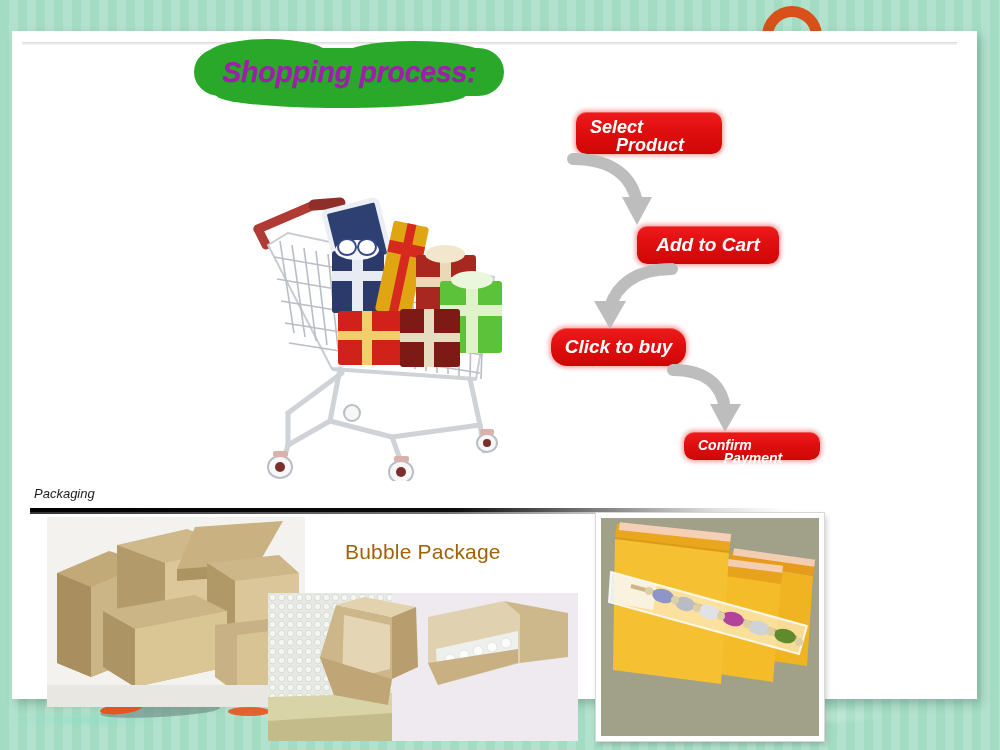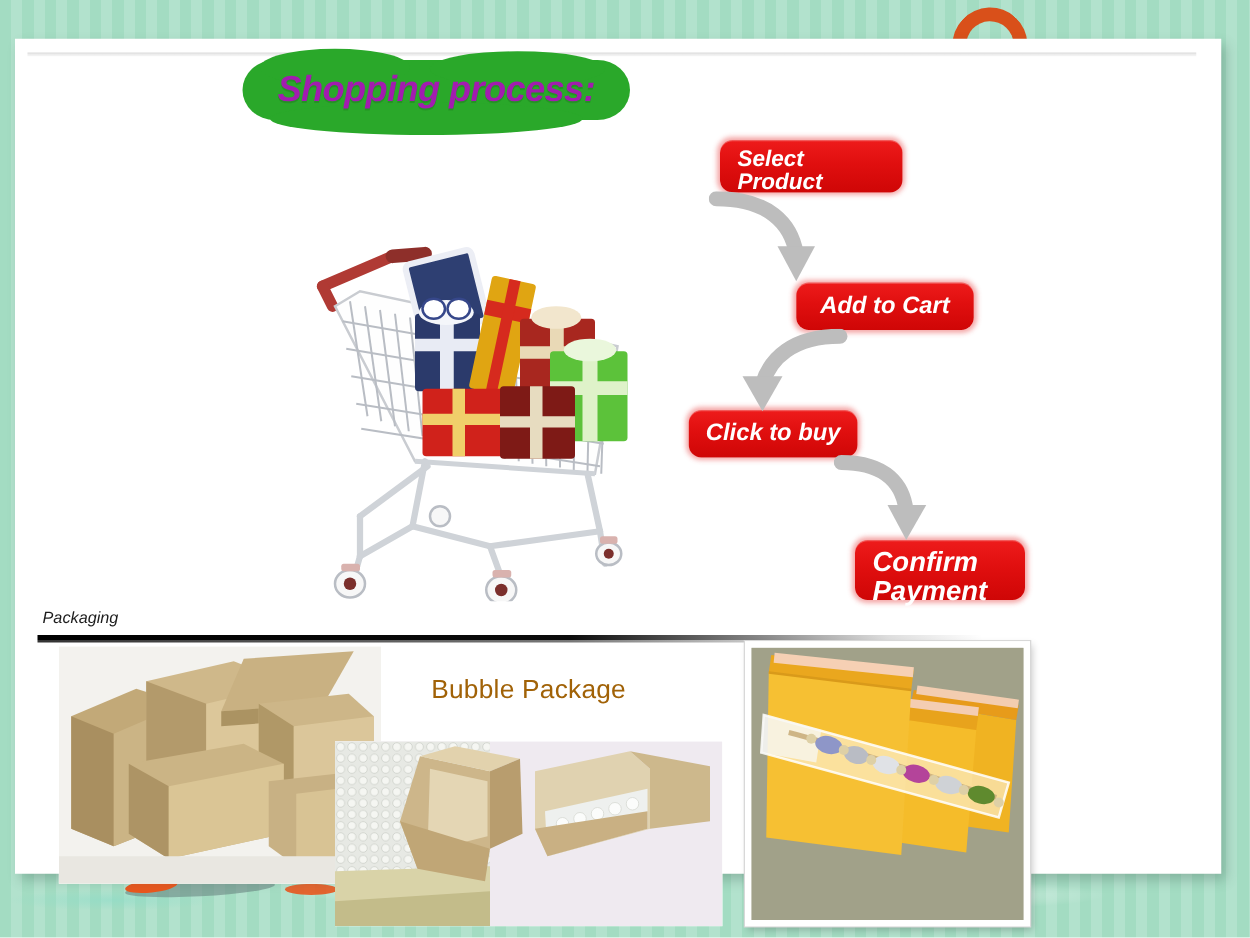--- a/index.html
+++ b/index.html
@@ -98,27 +98,27 @@
     border-radius: 10px;
     box-shadow: 0 0 4px 2px rgba(230,60,60,.45), inset 0 1px 0 rgba(255,255,255,.28);
     color:#fff;
     font-weight: bold;
     font-style: italic;
     white-space: nowrap;
   }
   .flow-btn .ln { display:block; }
   .flow-btn.two-line { padding: 5px 12px 6px 14px; margin-left: 43px; }
   .flow-btn.two-line .ln1 { text-align:left; }
-  .flow-btn.two-line .ln2 { text-align:left; margin-top:-3px; }
+  .flow-btn.two-line .ln2 { text-align:center; margin-top:-3px; }
   .flow-btn.one-line { display:flex; align-items:center; justify-content:center; }
 
   #btn-select   { left:521px; top:81px;  width:146px; height:42px; font-size:18px; }
   #btn-cart     { left:625px; top:195px; width:142px; height:38px; font-size:19px; }
-  #btn-click    { left:539px; top:297px; width:135px; height:38px; font-size:19px; }
-  #btn-confirm  { left:629px; top:401px; width:136px; height:48px; font-size:22px; }
+  #btn-click    { left:539px; top:297px; width:135px; height:38px; font-size:19px;border-radius:16px; }
+  #btn-confirm  { left:629px; top:401px; width:136px; height:28px; font-size:14px; }
 
   
   .arrow { position:absolute; }
 
   
   #cart {
     position:absolute; left:232px; top:152px; width:268px; height:298px;
   }
   #cart svg { display:block; }
 

